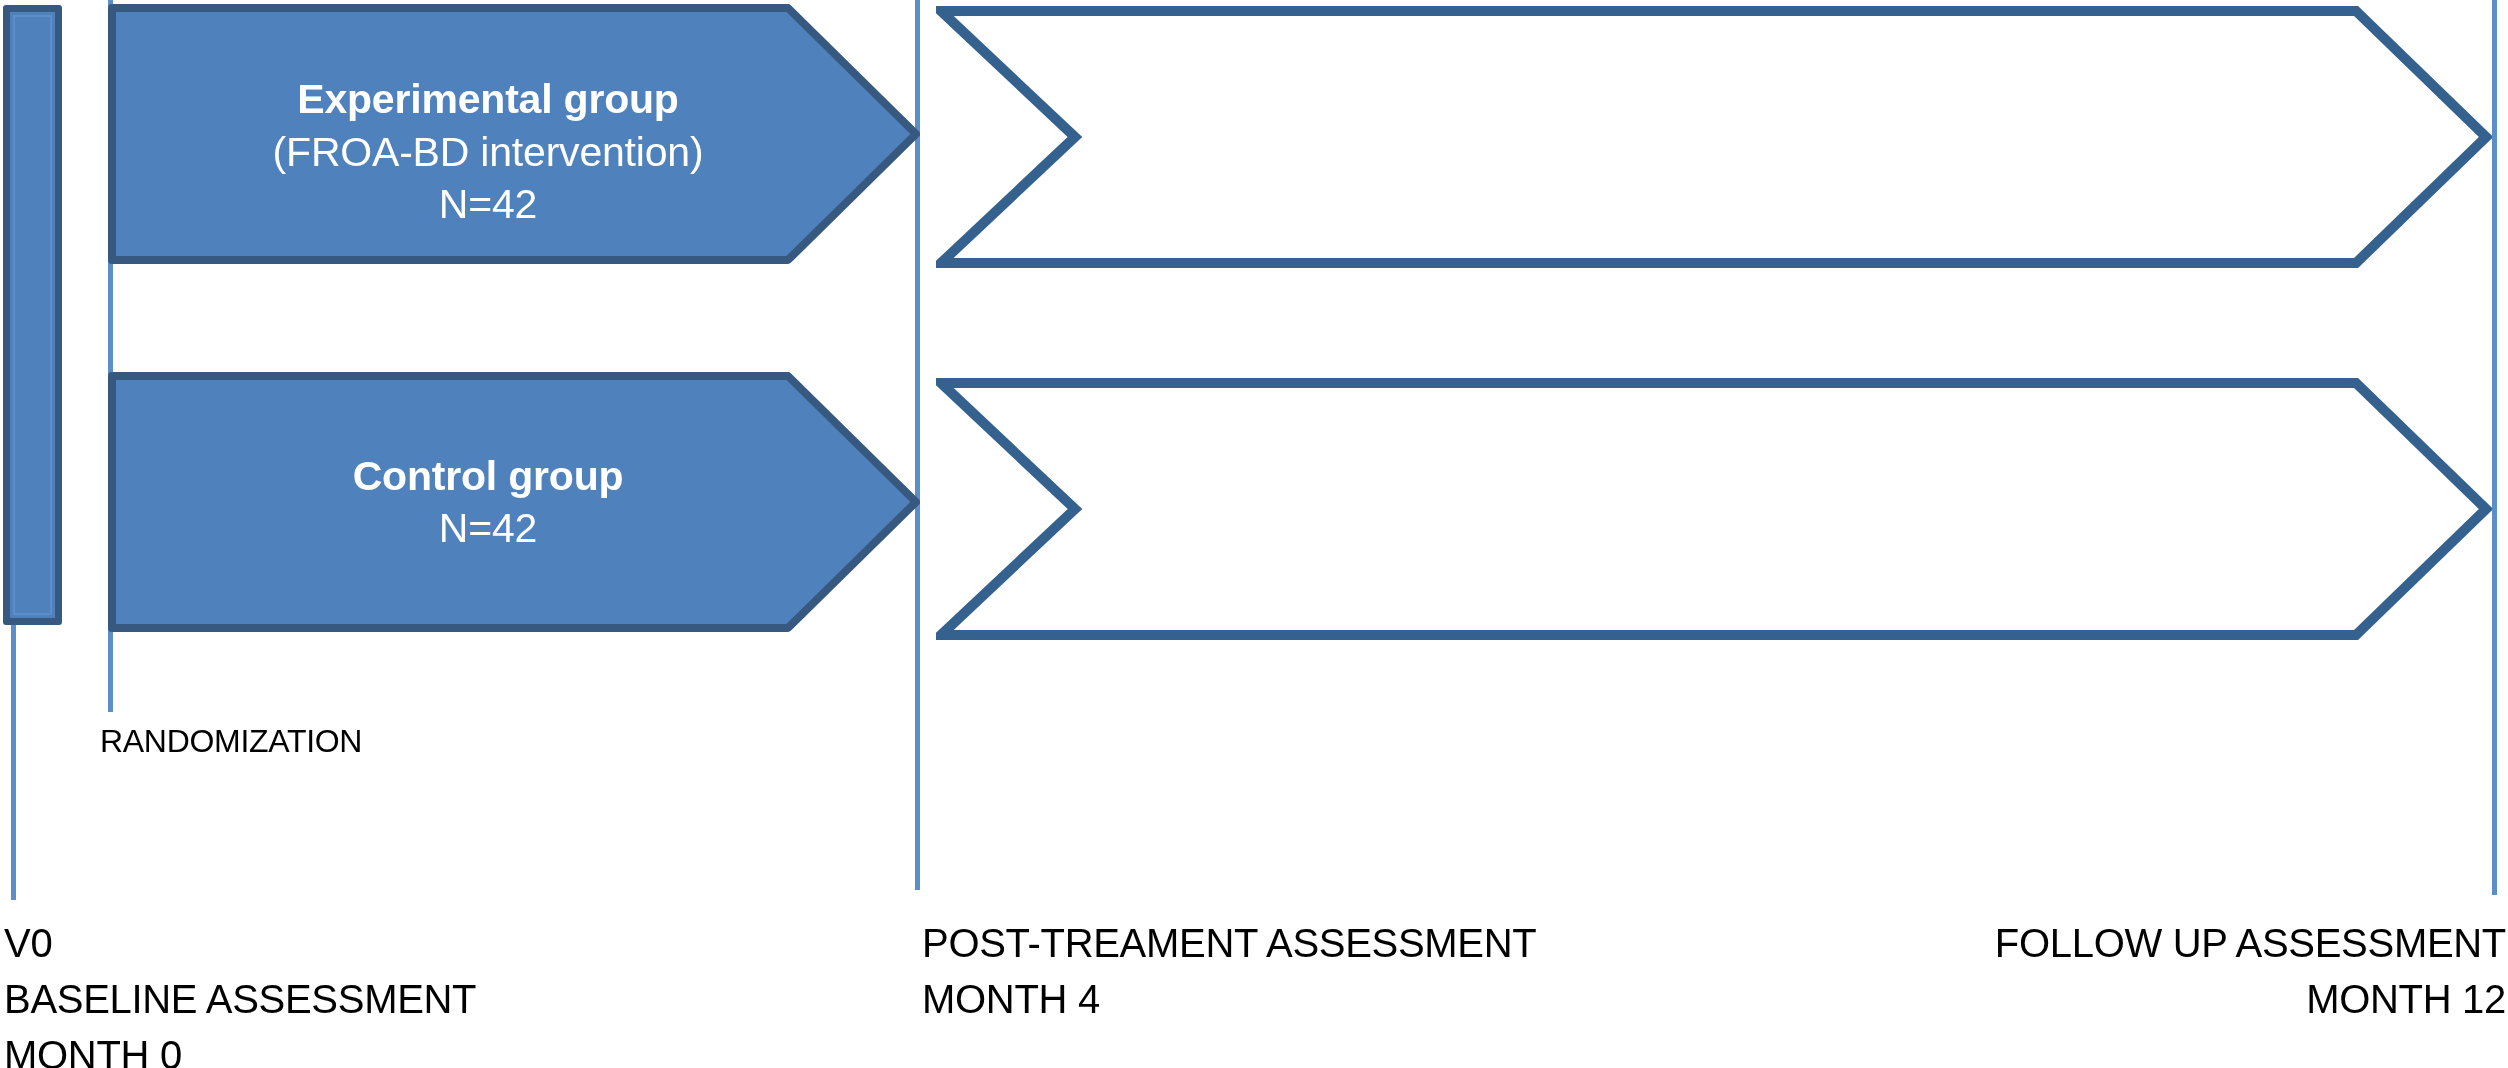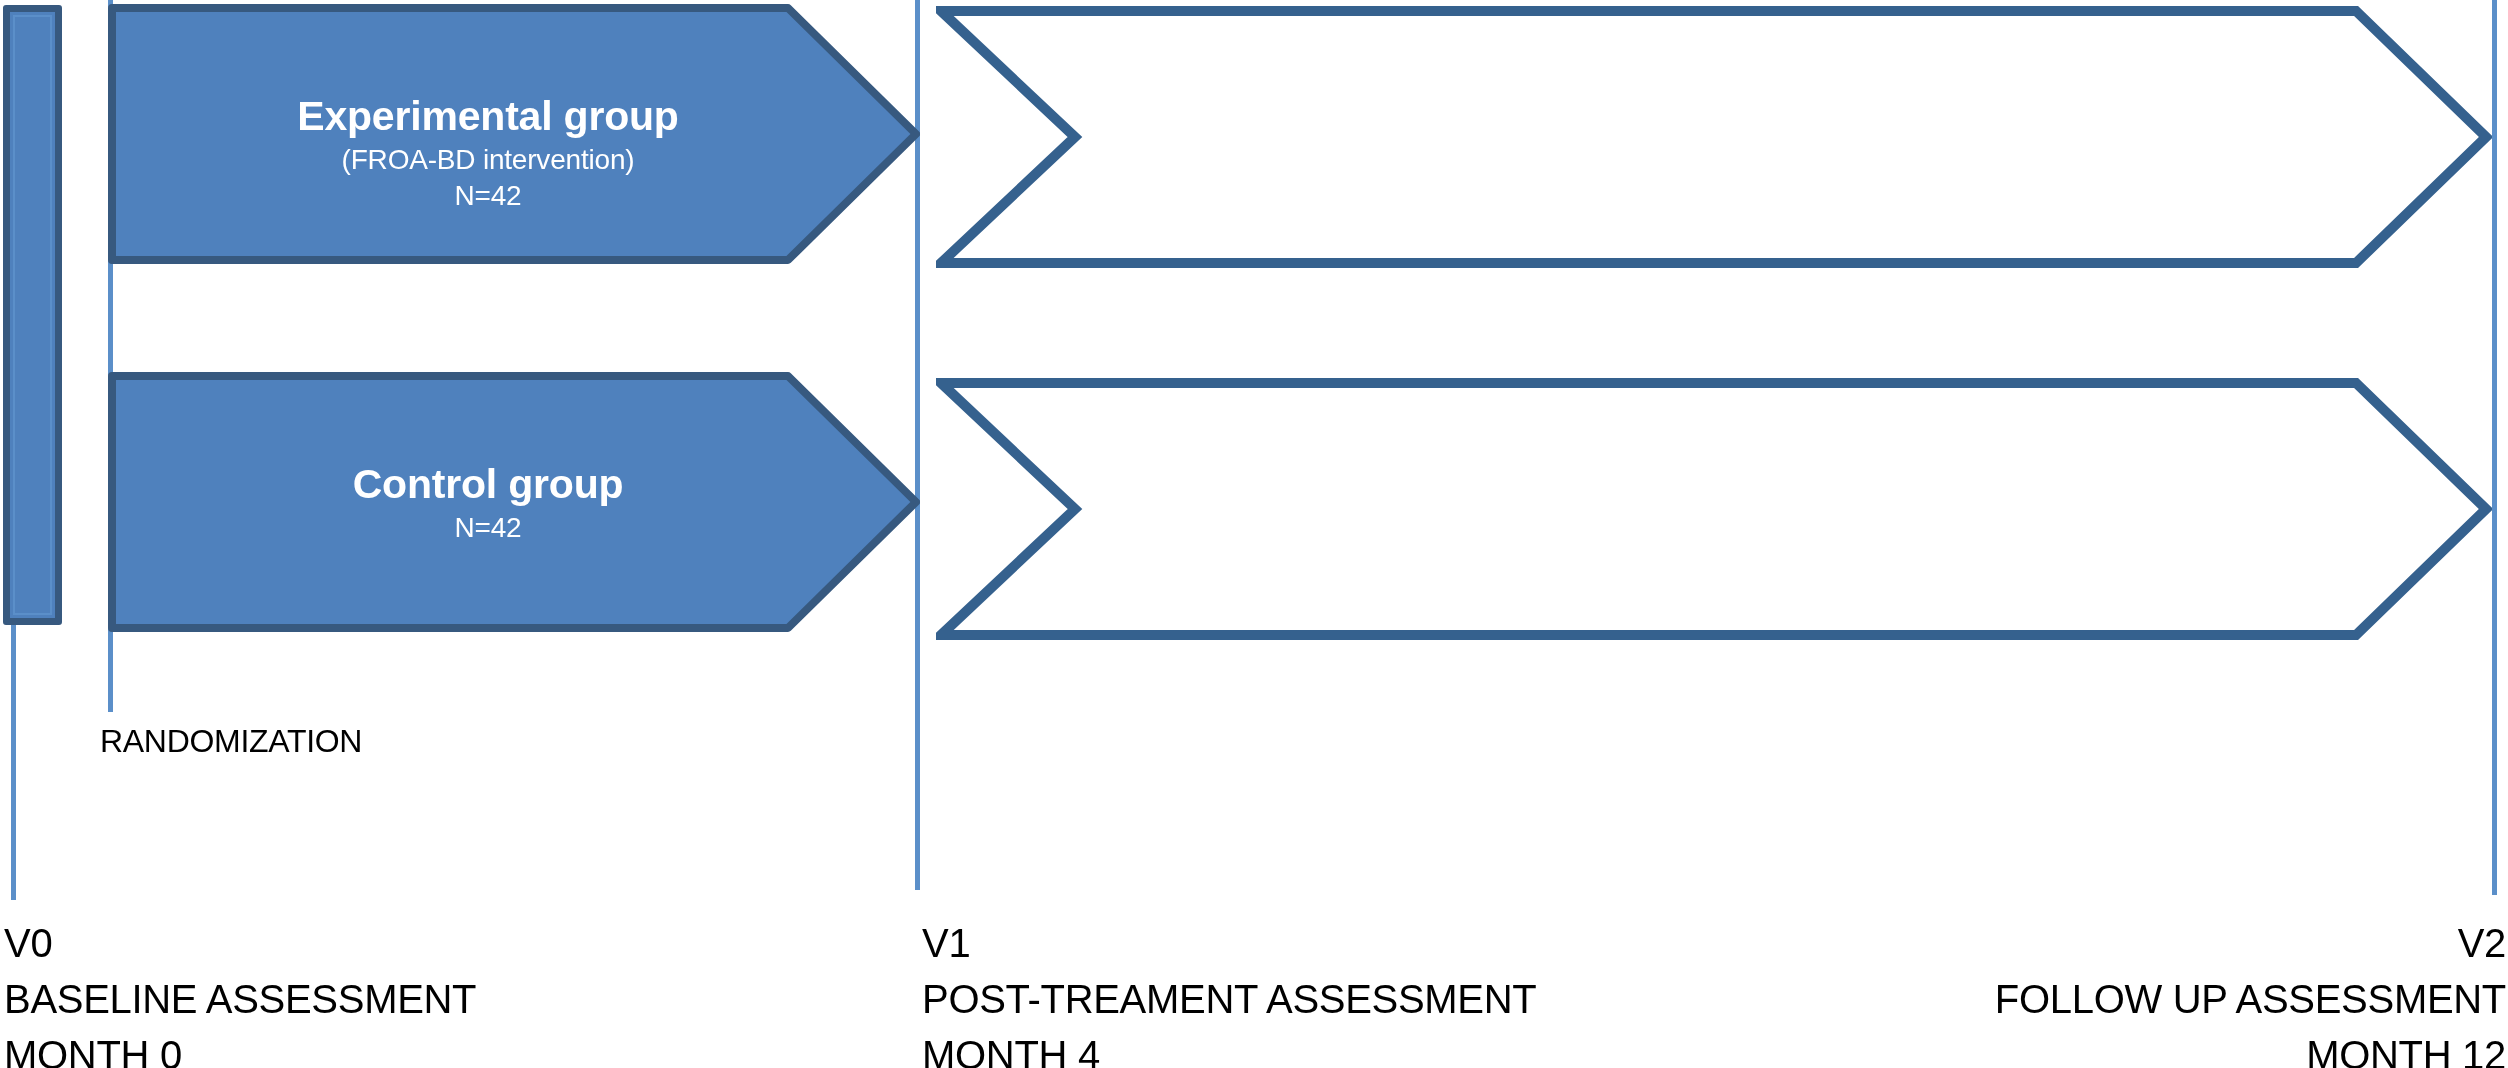--- a/index.html
+++ b/index.html
@@ -75,21 +75,21 @@
     pointer-events: none;
   }
   .group-text .ln1 {
     font-weight: bold;
     font-size: 41px;
     letter-spacing: -0.2px;
   }
   .group-text .ln2,
   .group-text .ln3 {
     font-weight: normal;
-    font-size: 28px;
+    font-size: 41px;
     letter-spacing: -0.2px;
   }
 
   
   .chevron-outline {
     position: absolute;
   }
   .chevron-outline svg {
     display: block;
   }
@@ -165,24 +165,22 @@
 
   <div class="randomization-label" style="left:100px; top:723px;">RANDOMIZATION</div>
 
   <div class="tl-label" style="left:4px; top:915px;">
     <span class="line">V0</span>
     <span class="line">BASELINE ASSESSMENT</span>
     <span class="line">MONTH 0</span>
   </div>
 
   <div class="tl-label" style="left:922px; top:915px;">
-    <span class="line">V1</span>
     <span class="line">POST-TREAMENT ASSESSMENT</span>
     <span class="line">MONTH 4</span>
   </div>
 
   <div class="tl-label right-align" style="right:2px; top:915px;">
-    <span class="line">V2</span>
     <span class="line">FOLLOW UP ASSESSMENT</span>
     <span class="line">MONTH 12</span>
   </div>
 
 </div>
 
 </body></html>

